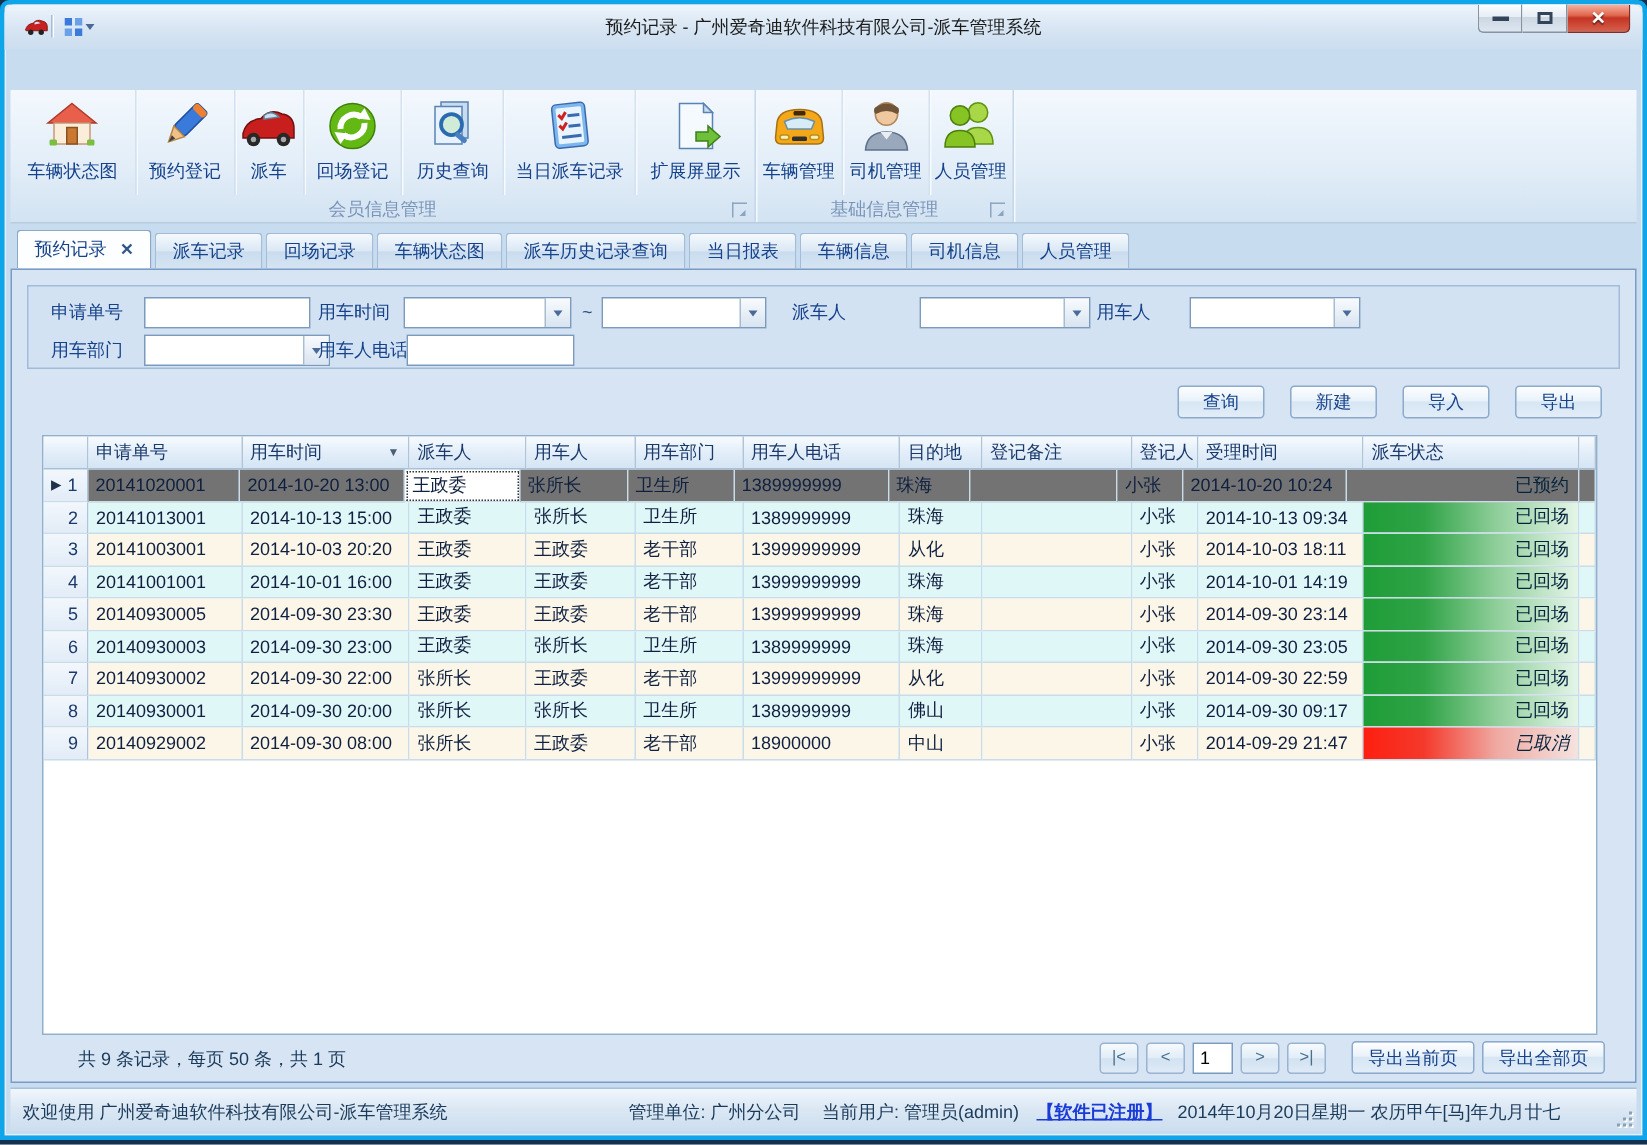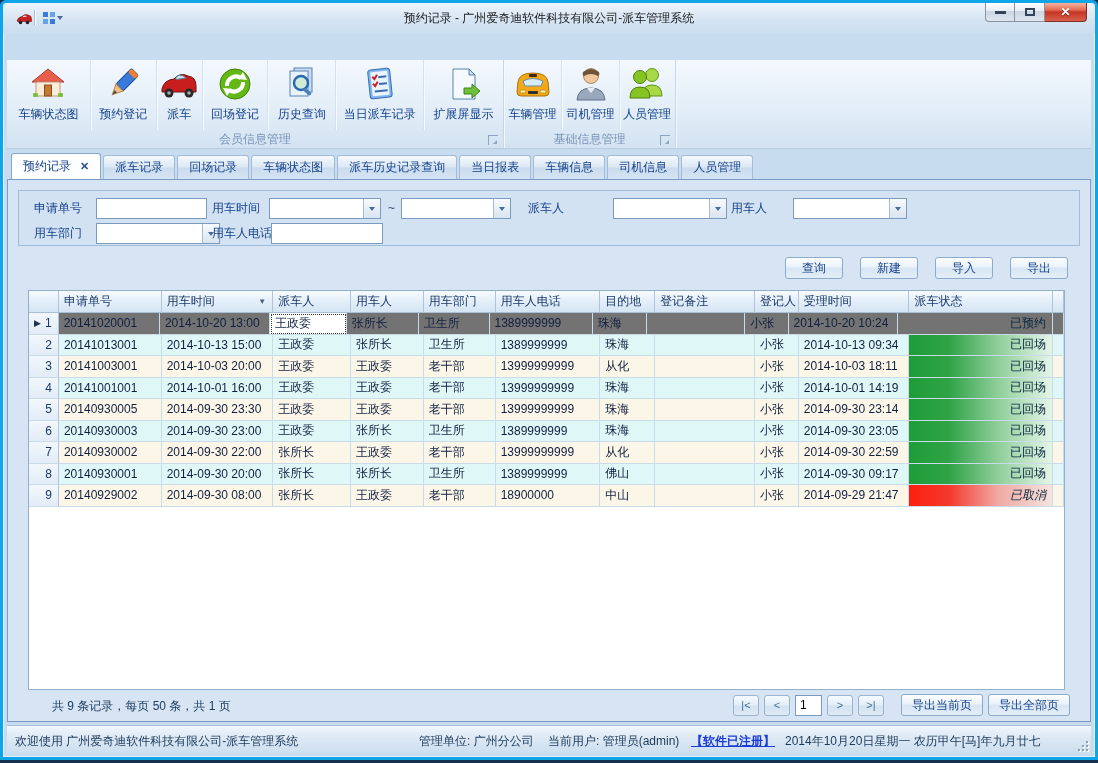--- a/index.html
+++ b/index.html
@@ -461,21 +461,21 @@
             <div class="gcell col-registrar" style="width: 44px;">小张</div>
             <div class="gcell col-accept_time" style="width: 111px;">2014-10-13 09:34</div>
             <div class="gcell col-status st-returned" style="width: 144px;">已回场</div>
             <div class="gcell" style="width: 8px;"></div>
           </div>
           <div class="grow alt-a">
             <div class="gcell col-seq" style="width: 30px;">
               <span>3</span>
             </div>
             <div class="gcell col-order_no" style="width: 103px;">20141003001</div>
-            <div class="gcell col-use_time" style="width: 112px;">2014-10-03 20:00</div>
+            <div class="gcell col-use_time" style="width: 112px;">2014-10-03 20:20</div>
             <div class="gcell col-dispatcher" style="width: 78px;">王政委</div>
             <div class="gcell col-car_user" style="width: 73px;">王政委</div>
             <div class="gcell col-department" style="width: 72px;">老干部</div>
             <div class="gcell col-phone" style="width: 105px;">13999999999</div>
             <div class="gcell col-destination" style="width: 55px;">从化</div>
             <div class="gcell col-remark" style="width: 100px;"></div>
             <div class="gcell col-registrar" style="width: 44px;">小张</div>
             <div class="gcell col-accept_time" style="width: 111px;">2014-10-03 18:11</div>
             <div class="gcell col-status st-returned" style="width: 144px;">已回场</div>
             <div class="gcell" style="width: 8px;"></div>

